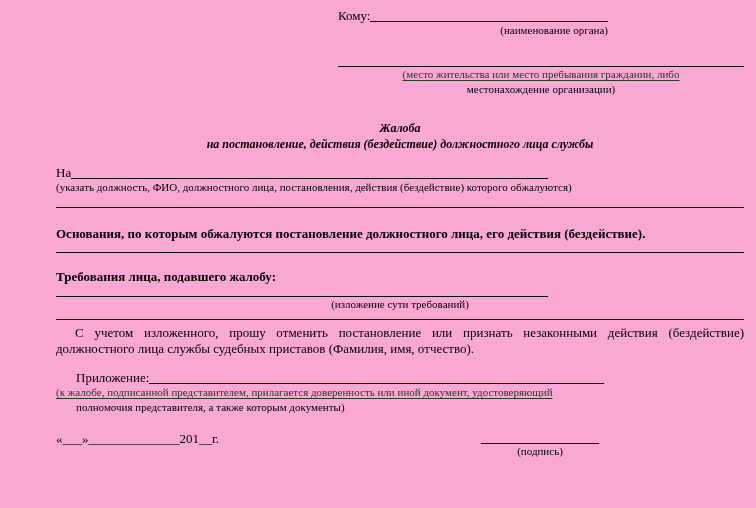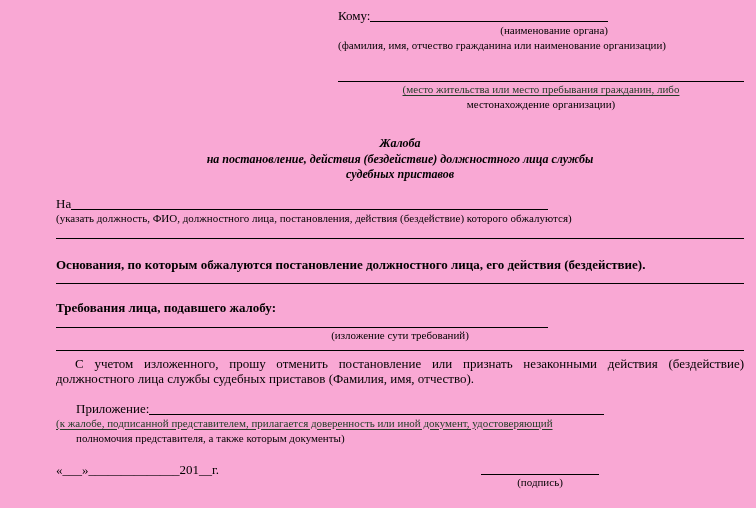--- a/index.html
+++ b/index.html
@@ -45,30 +45,28 @@
 <body>
 
 <div class="page">
 
   <div class="hdr">
     <div class="frow w270">
       <span class="lbl">Кому:</span>
       <span class="blank"></span>
     </div>
     <div class="ann right w270">(наименование органа)</div>
-    <div class="ann">(фамилия, имя, отчество гражданина или наименование организации)</div>
     <div class="blankfull"></div>
     <div class="ann center uline greenish">(место жительства или место пребывания гражданин, либо</div>
     <div class="ann center">местонахождение организации)</div>
   </div>
 
   <div class="title">
     <div>Жалоба</div>
     <div>на постановление, действия (бездействие) должностного лица службы</div>
-    <div>судебных приставов</div>
   </div>
 
   <div class="frow narow">
     <span class="lbl">На</span>
     <span class="blank"></span>
   </div>
   <div class="ann">(указать должность, ФИО, должностного лица, постановления, действия (бездействие) которого обжалуются)</div>
 
   <div class="hr mt12"></div>
 

